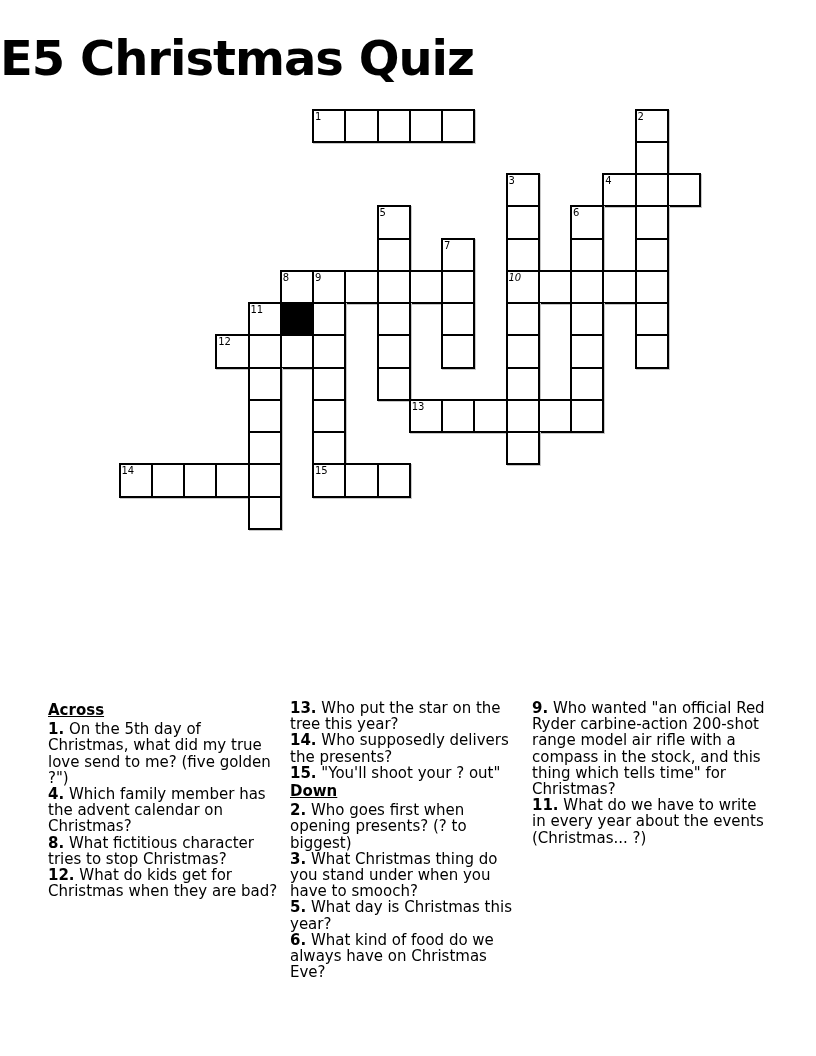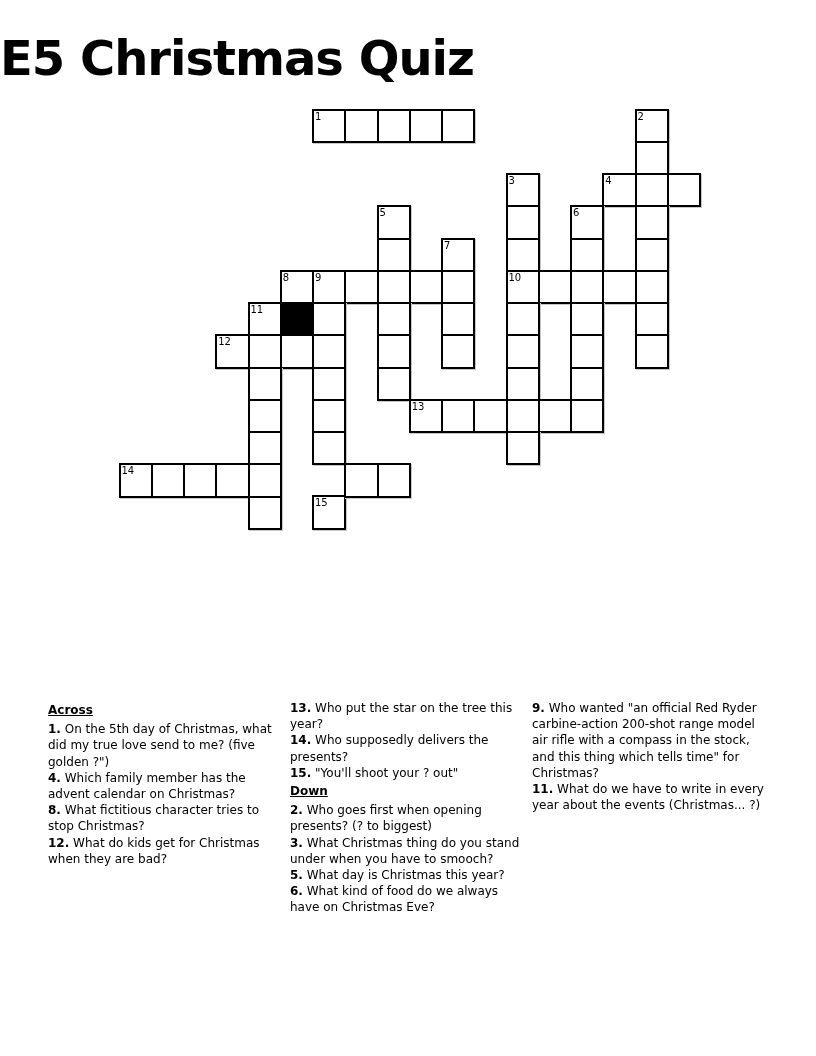--- a/index.html
+++ b/index.html
@@ -51,21 +51,21 @@
     top: 0px;
     left: 1px;
     font-size: 10px;
     line-height: 11px;
     font-weight: normal;
   }
   .clue-col {
     position: absolute;
     top: 700px;
     width: 233px;
-    font-size: 12px;
+    font-size: 15px;
     line-height: 16.2px;
   }
   .clue-col-1 { left: 48px; }
   .clue-col-2 { left: 290px; }
   .clue-col-3 { left: 532px; }
   .clue-heading {
     font-weight: bold;
     margin: 2px 0 3px 0;
   }
   .clue-heading span {
@@ -118,21 +118,21 @@
     <div class="cell" style="left: 279.75px; top: 269.75px;">
       <span class="cell-number">8</span>
     </div>
     <div class="cell" style="left: 312px; top: 269.75px;">
       <span class="cell-number">9</span>
     </div>
     <div class="cell" style="left: 344.25px; top: 269.75px;"></div>
     <div class="cell" style="left: 376.5px; top: 269.75px;"></div>
     <div class="cell" style="left: 408.75px; top: 269.75px;"></div>
     <div class="cell" style="left: 441px; top: 269.75px;"></div>
-    <div class="cell" style="left: 505.5px; top: 269.75px;">
+    <div class="cell" style="left: 505.5px; top: 269.75px; font-style: italic;">
       <span class="cell-number">10</span>
     </div>
     <div class="cell" style="left: 537.75px; top: 269.75px;"></div>
     <div class="cell" style="left: 570px; top: 269.75px;"></div>
     <div class="cell" style="left: 602.25px; top: 269.75px;"></div>
     <div class="cell" style="left: 634.5px; top: 269.75px;"></div>
     <div class="cell" style="left: 247.5px; top: 302px;">
       <span class="cell-number">11</span>
     </div>
     <div class="cell black" style="left: 279.75px; top: 302px;"></div>
@@ -171,21 +171,21 @@
     <div class="cell" style="left: 247.5px; top: 431px;"></div>
     <div class="cell" style="left: 312px; top: 431px;"></div>
     <div class="cell" style="left: 505.5px; top: 431px;"></div>
     <div class="cell" style="left: 118.5px; top: 463.25px;">
       <span class="cell-number">14</span>
     </div>
     <div class="cell" style="left: 150.75px; top: 463.25px;"></div>
     <div class="cell" style="left: 183px; top: 463.25px;"></div>
     <div class="cell" style="left: 215.25px; top: 463.25px;"></div>
     <div class="cell" style="left: 247.5px; top: 463.25px;"></div>
-    <div class="cell" style="left: 312px; top: 463.25px; margin-top: 32px;">
+    <div class="cell" style="left: 312px; top: 463.25px;">
       <span class="cell-number">15</span>
     </div>
     <div class="cell" style="left: 344.25px; top: 463.25px;"></div>
     <div class="cell" style="left: 376.5px; top: 463.25px;"></div>
     <div class="cell" style="left: 247.5px; top: 495.5px;"></div>
   </div>
 
 <div class="clue-col clue-col-1">
     <div class="clue-heading"><span>Across</span></div>
     <div class="clue"><span class="clue-num">1.</span> On the 5th day of Christmas, what did my true love send to me? (five golden ?")</div>

